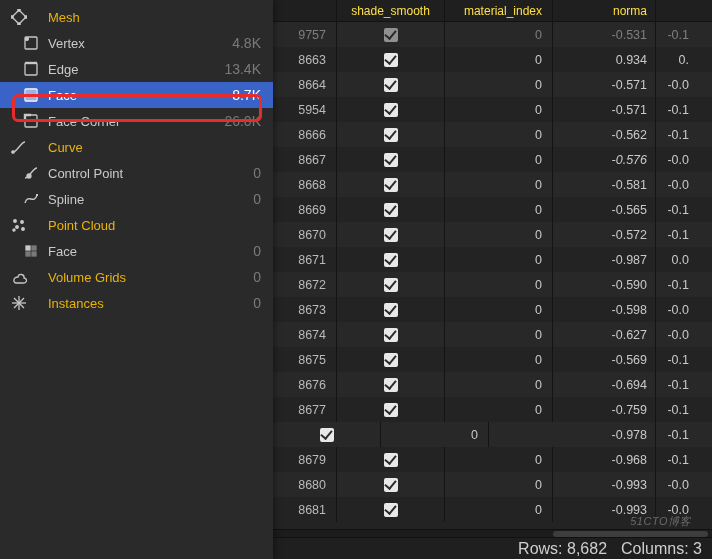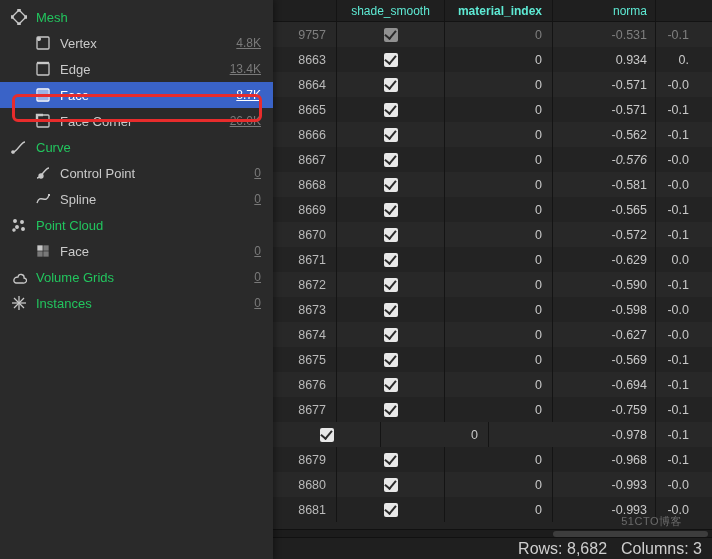--- a/index.html
+++ b/index.html
@@ -25,36 +25,35 @@
   .cat, .sub {
     display: flex;
     align-items: center;
     height: 26px;
     padding: 0 12px 0 10px;
     cursor: pointer;
   }
   .cat .count, .sub .count {
     margin-left: auto;
     color: #7a7a7a;
-    font-size: 12px;
-    text-decoration: underline;
-  }
-  .sub { padding-left: 34px; }
+    font-size: 14px;
+  }
+  .sub { padding-left: 22px; }
   .icon {
     display: inline-flex;
     align-items: center;
     justify-content: center;
     width: 18px; height: 18px;
     margin-right: 8px;
     color: #c8c8c8;
     flex-shrink: 0;
   }
   .icon svg { width: 16px; height: 16px; stroke: currentColor; fill: none; stroke-width: 1.3; }
   .lbl { color: #d4d4d4; font-size: 13px; }
-  .cat .lbl { color: #22c55e; }
+  .cat .lbl { color: #eab308; margin-left: 12px; }
   .sub .lbl { color: #cacaca; }
 
   .sub.active {
     background: #3a63c7;
     color: #fff;
     align-items: center;
   }
   .sub.active .lbl, .sub.active .count, .sub.active .icon { color: #fff; }
 
   
@@ -75,31 +74,31 @@
     flex-direction: column;
     background: #232323;
     position: relative;
   }
   .sh-head {
     display: flex;
     height: 22px;
     background: #1f1f1f;
     border-bottom: 1px solid #131313;
     font-size: 12px;
-    color: #5eead4;
+    color: #fde047;
   }
   .col-idx   { width: 64px; text-align: right; padding-right: 10px; border-right:1px solid #141414;}
   .col-ss    { width: 108px; text-align: center; border-right:1px solid #141414;}
   .col-mi    { width: 108px; text-align: right; padding-right: 10px; border-right:1px solid #141414;}
   .col-nx    { width: 90px; text-align: right; padding-right: 8px; border-right:1px solid #141414;}
   .col-ny    { width: 56px; text-align: right; padding-right: 23px; }
   .sh-head > div { display:flex; align-items:center; justify-content:inherit; }
   .sh-head .col-idx{ justify-content:flex-end;}
   .sh-head .col-ss{ justify-content:center;}
-  .sh-head .col-mi{ justify-content:flex-end;font-weight:bold;}
+  .sh-head .col-mi{ justify-content:flex-end;}
   .sh-head .col-nx, .sh-head .col-ny{ justify-content:flex-end;}
 
   .sh-body {
     flex: 1;
     overflow: hidden;
   }
   .row {
     display: flex;
     height: 25px;
     align-items: center;
@@ -156,26 +155,27 @@
     justify-content:flex-end;
     padding:0 10px;
     font-size:16px;
     color:#cfcfcf;
     gap:14px;
   }
   .statusbar .rows, .statusbar .cols{ white-space:nowrap; }
 
   .watermark{
     position:absolute;
-    bottom:30px; right:30px;
+    bottom:30px; right:21px;
     color:#6b6b6b;
     font-size:11px;
     letter-spacing:0.5px;
     pointer-events:none;
     z-index:3;
+    font-style:italic;
   }
 </style>
 </head>
 <body>
 
 <div class="hl-face"></div>
 
 <div class="sidebar">
 
   <div class="cat">
@@ -349,21 +349,21 @@
       <div class="row">
         <div class="col-idx">8664</div>
         <div class="col-ss">
           <span class="chk"></span>
         </div>
         <div class="col-mi">0</div>
         <div class="col-nx" style="flex: 1 1 0%;">-0.571</div>
         <div class="col-ny">-0.0</div>
       </div>
       <div class="row">
-        <div class="col-idx">8665</div>
+        <div class="col-idx">5954</div>
         <div class="col-ss">
           <span class="chk"></span>
         </div>
         <div class="col-mi">0</div>
         <div class="col-nx" style="flex: 1 1 0%;">-0.571</div>
         <div class="col-ny">-0.1</div>
       </div>
       <div class="row">
         <div class="col-idx">8666</div>
         <div class="col-ss">
@@ -408,21 +408,21 @@
         <div class="col-mi">0</div>
         <div class="col-nx" style="flex: 1 1 0%;">-0.572</div>
         <div class="col-ny">-0.1</div>
       </div>
       <div class="row">
         <div class="col-idx">8671</div>
         <div class="col-ss">
           <span class="chk"></span>
         </div>
         <div class="col-mi">0</div>
-        <div class="col-nx" style="flex: 1 1 0%;">-0.629</div>
+        <div class="col-nx" style="flex: 1 1 0%;">-0.987</div>
         <div class="col-ny">0.0</div>
       </div>
       <div class="row">
         <div class="col-idx">8672</div>
         <div class="col-ss">
           <span class="chk"></span>
         </div>
         <div class="col-mi">0</div>
         <div class="col-nx" style="flex: 1 1 0%;">-0.590</div>
         <div class="col-ny">-0.1</div>

